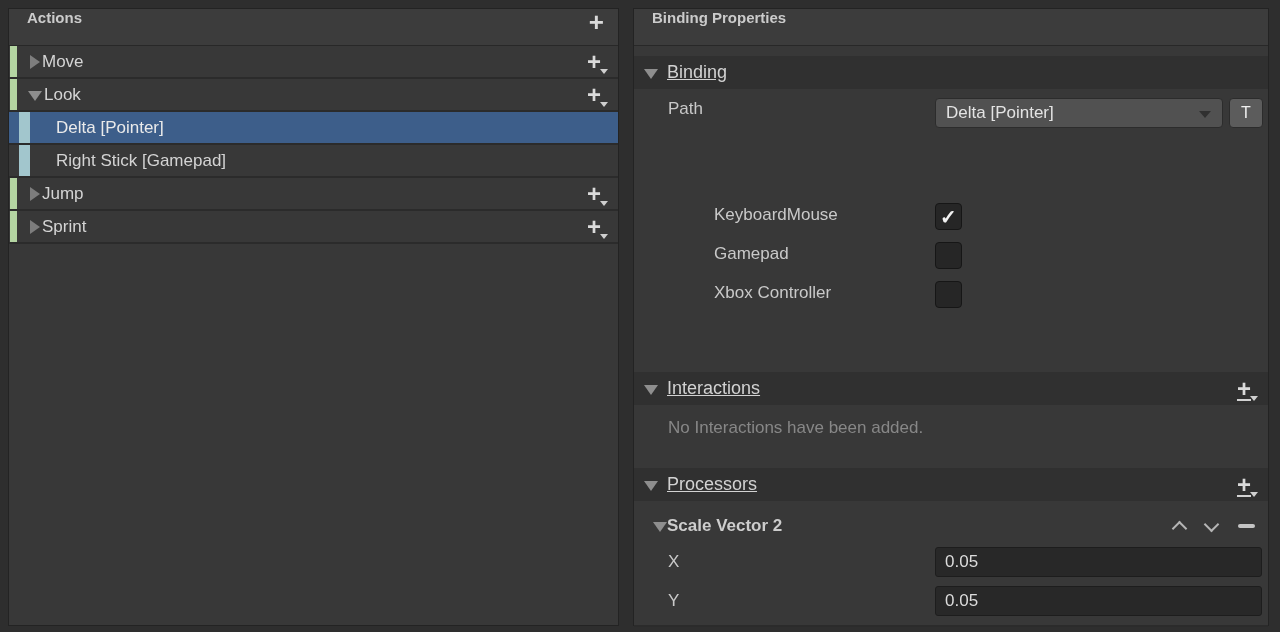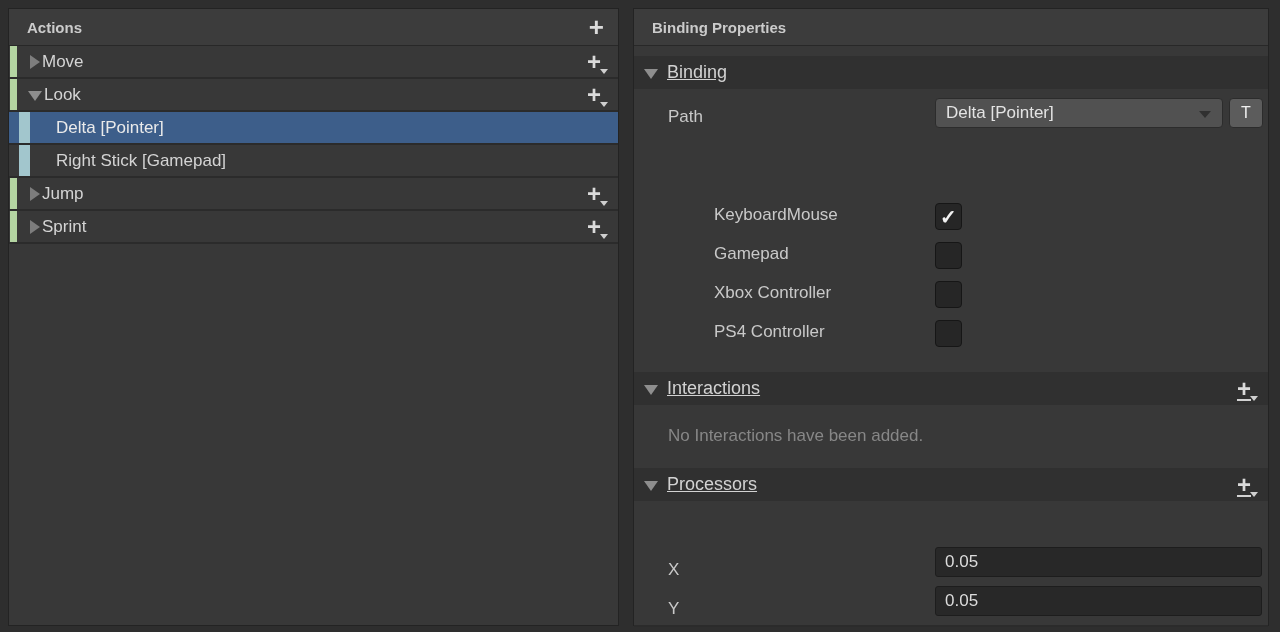--- a/index.html
+++ b/index.html
@@ -5,21 +5,21 @@
   * { margin:0; padding:0; box-sizing:border-box; }
   html,body { width:1280px; height:632px; background:#2e2e2e; overflow:hidden;
               font-family:"Liberation Sans", sans-serif; }
   .window { position:relative; width:1280px; height:632px; }
 
   .panel { position:absolute; top:8px; bottom:6px; background:#383838; border:1px solid #232323; }
   .left-panel  { left:8px;   width:611px; }
   .right-panel { left:633px; width:636px; }
 
   .panel-header { height:37px; background:#3c3c3c; border-bottom:1px solid #282828;
-                  display:flex; align-items:center; padding:0 14px 0 18px;
+                  display:flex; align-items:flex-start; padding:0 14px 0 18px;
                   font-weight:bold; font-size:15px; color:#cbcbcb; }
   .panel-header .spacer { flex:1; }
 
   
   .arow { position:relative; height:33px; border-bottom:2px solid #2b2b2b;
           display:flex; align-items:center; background:#383838; color:#d4d4d4; font-size:17px; }
   .arow.selected { background:#3d5e8a; color:#eaeaea; }
   .bar { position:absolute; top:0; bottom:0; width:7px; }
   .bar.green { left:1px;  background:#b4d5a2; }
   .bar.blue  { left:10px; width:11px; background:#a2c6cd; }
@@ -36,21 +36,21 @@
   .caret-down { position:absolute; right:-2px; bottom:0; width:0; height:0;
                 border-left:4px solid transparent; border-right:4px solid transparent;
                 border-top:5px solid #cfcfcf; }
 
   
   .rp-body { position:relative; height:100%; }
   .section-bar { position:absolute; left:0; right:0; height:33px; background:#303030;
                  display:flex; align-items:center; color:#d2d2d2; font-size:18px;text-decoration:underline; }
   .section-bar .tri.down { margin-left:10px; margin-right:9px; }
   .section-title { margin-left:0; }
-  .abs { position:absolute;margin-top:8px; }
+  .abs { position:absolute; }
   .form-label { color:#c9c9c9; font-size:17px; }
   .bold-label { color:#cdcdcd; font-size:17px; font-weight:bold; }
 
   .dropdown { position:absolute; height:30px; background:#515151; border:1px solid #2c2c2c;
               border-radius:4px; display:flex; align-items:center; padding:0 10px;
               color:#e3e3e3; font-size:17px; cursor:pointer; }
   .dd-caret { position:absolute; right:11px; top:12px; width:0; height:0;
               border-left:6px solid transparent; border-right:6px solid transparent;
               border-top:7px solid #303030; }
   .t-button { position:absolute; height:30px; width:34px; background:#5c5c5c; border:1px solid #2c2c2c;
@@ -175,46 +175,49 @@
         <span class="checkbox">
           <span class="mark"></span>
         </span>
       </div>
       <div class="scheme-row" style="top:235px;">
         <span class="form-label">Xbox Controller</span>
         <span class="checkbox">
           <span class="mark"></span>
         </span>
       </div>
-      <div class="scheme-row" style="top:274px;">
-        <span class="form-label">PS4 Controller</span>
-        <span class="checkbox">
-          <span class="mark"></span>
-        </span>
-      </div>
 
       <div class="section-bar" style="top:326px;">
         <span class="tri down"></span>
         <span class="section-title">Interactions</span>
         <span class="plusdrop">
           <span class="plus">+</span>
           <span class="caret-down"></span>
         </span>
       </div>
       <span class="abs empty-msg" style="left:34px; top:372px;">No Interactions have been added.</span>
 
       <div class="section-bar" style="top:422px;">
         <span class="tri down"></span>
         <span class="section-title">Processors</span>
         <span class="plusdrop">
           <span class="plus">+</span>
           <span class="caret-down"></span>
         </span>
       </div>
 
+      <div class="abs" style="left:0; right:0; top:463px; height:33px; display:flex; align-items:center;">
+        <span class="tri down"></span>
+        <span class="bold-label" style="margin-left:0;">Scale Vector 2</span>
+        <span style="margin-left:auto; display:flex; align-items:center; gap:21px; margin-right:13px;">
+          <span class="chev up"></span>
+          <span class="chev down"></span>
+          <span class="minus-bar"></span>
+        </span>
+      </div>
 
       <span class="abs form-label" style="left:34px; top:506px;">X</span>
       <div class="field" style="top:501px;">
         <span>0.05</span>
       </div>
 
       <span class="abs form-label" style="left:34px; top:545px;">Y</span>
       <div class="field" style="top:540px;">
         <span>0.05</span>
       </div>

